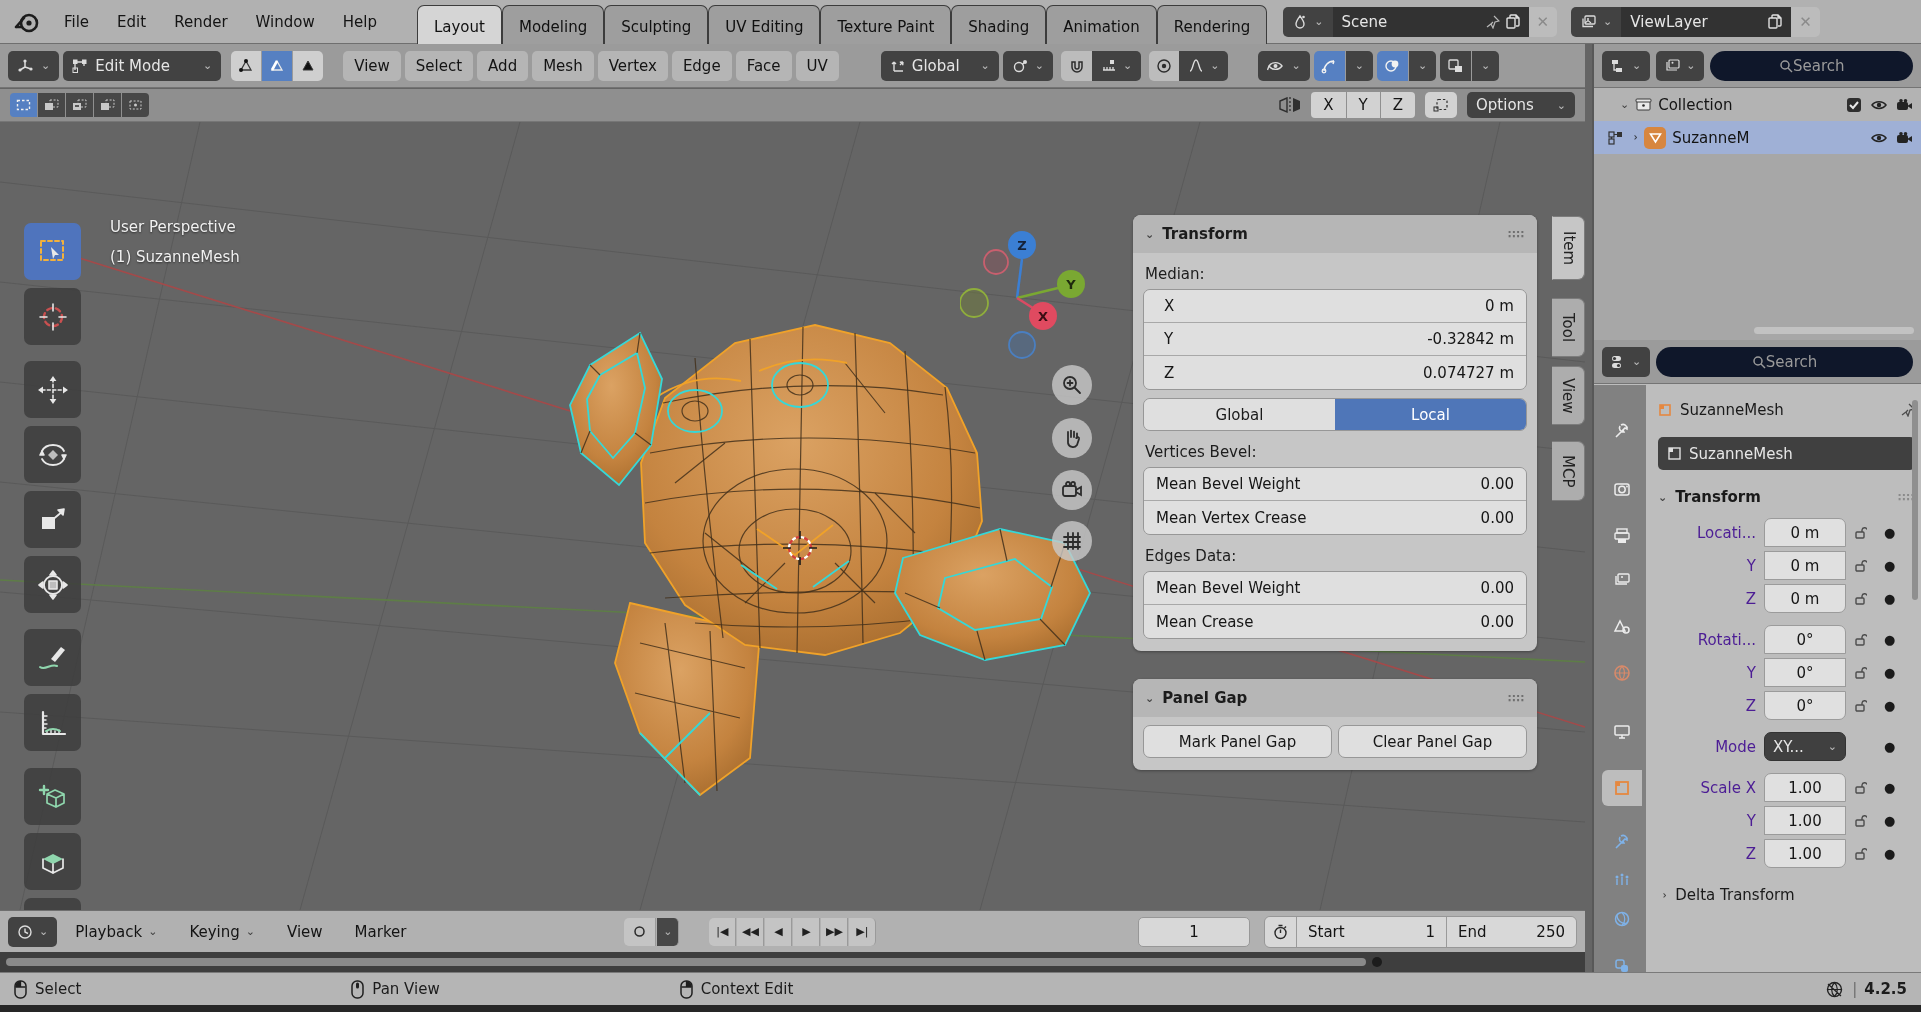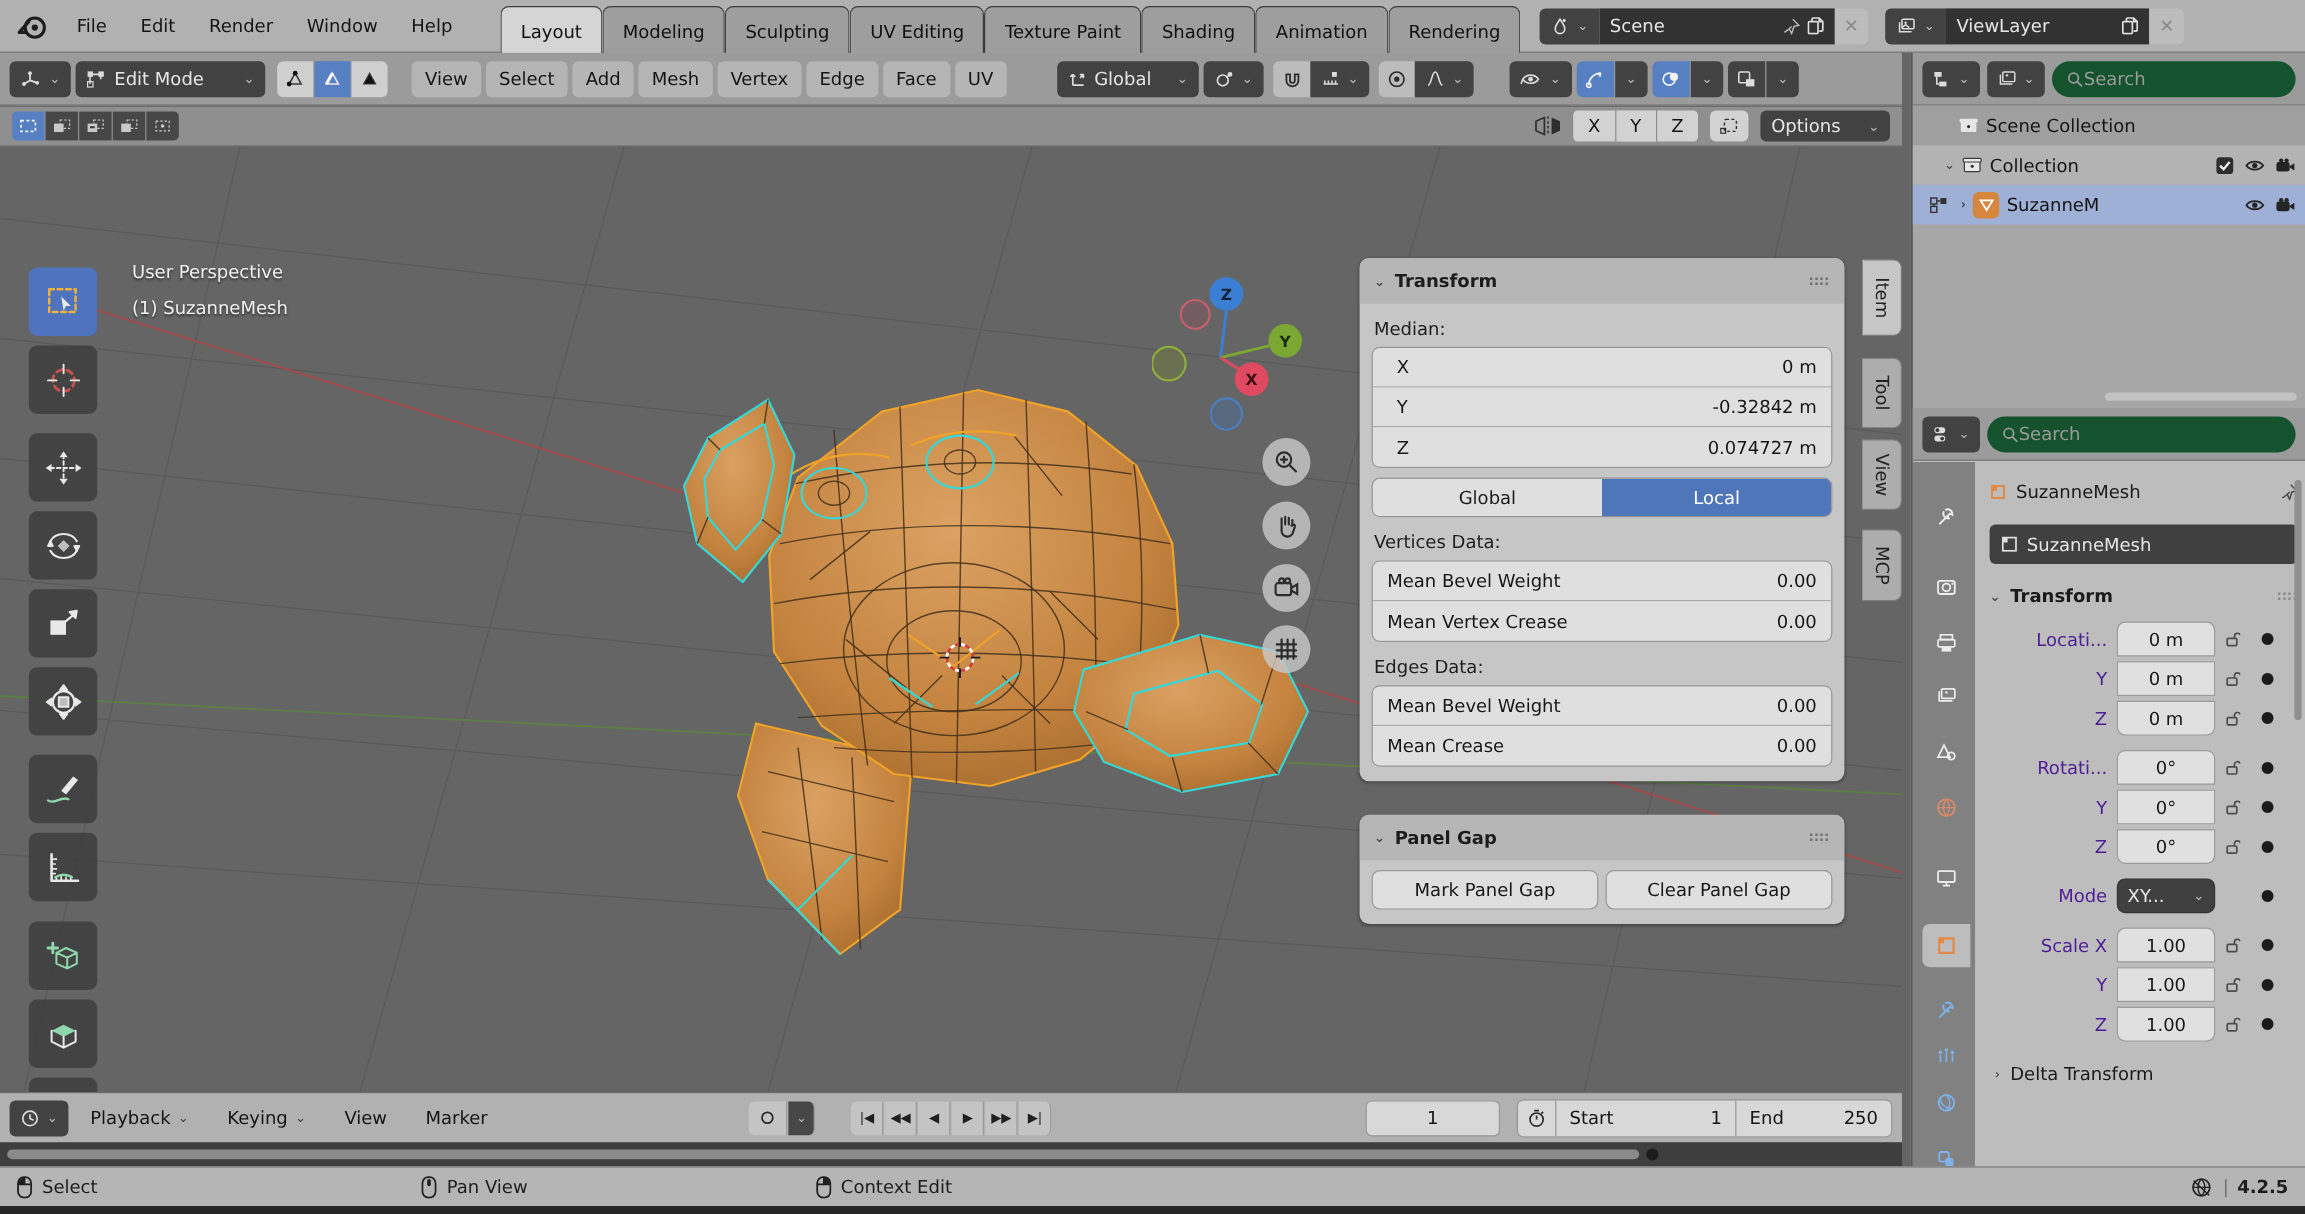--- a/index.html
+++ b/index.html
@@ -50,21 +50,21 @@
   .seg > div{flex:1;display:flex;align-items:center;justify-content:center;background:#dfdfdf;}
   .seg > div.on{background:#4f76b8;color:#fff;}
   .gridicon{margin-left:auto;color:#efefef;font-size:11px;letter-spacing:1px;}
   .npbtn{flex:1;height:33px;background:#dfdfdf;border:1px solid #979797;border-radius:7px;display:flex;align-items:center;justify-content:center;color:#161616;}
   
   .vtab{position:absolute;left:1552px;width:33px;background:#adadad;color:#222;border:1px solid #7c7c7c;border-left:none;border-radius:0 7px 7px 0;display:flex;align-items:center;justify-content:center;writing-mode:vertical-rl;padding:10px 0;}
   .vtab.active{background:#c6c6c6;border-left:1px solid #c6c6c6;}
   
   .outliner{left:1592px;top:44px;width:329px;height:296px;background:#a7a7a7;border-left:2px solid #585858;}
   .ed-header{height:44px;background:#9b9b9b;border-bottom:1px solid #747474;display:flex;align-items:center;gap:6px;padding:0 8px;}
-  .searchbox{flex:1;height:30px;background:#14532d;border-radius:15px;display:flex;align-items:center;gap:0;padding:0 12px;color:#9a9a9a;}
+  .searchbox{flex:1;height:30px;background:#0f172a;border-radius:15px;display:flex;align-items:center;gap:0;padding:0 12px;color:#9a9a9a;justify-content:center;}
   .ol-row{height:33px;display:flex;align-items:center;gap:6px;padding:0 8px;color:#131313;}
   .props{left:1592px;top:340px;width:329px;height:672px;background:#bdbdbd;border-left:2px solid #585858;}
   .picol{position:absolute;left:0;top:45px;width:52px;height:627px;background:#818181;}
   .pic{position:absolute;left:8px;width:40px;height:36px;display:flex;align-items:center;justify-content:center;border-radius:6px 0 0 6px;}
   .pic.active{background:#bdbdbd;}
   .prow{display:flex;align-items:center;height:33px;gap:8px;}
   .plabel{width:98px;text-align:right;color:#4c1d95;flex:0 0 auto;}
   .pfield{width:82px;height:29px;background:#e0e0e0;border:1px solid #9b9b9b;display:flex;align-items:center;justify-content:center;color:#161616;}
   .pfield.top{border-radius:7px 7px 0 0;}
   .pfield.bot{border-radius:0 0 7px 7px;}
@@ -544,21 +544,21 @@
             </div>
             <div class="field">
               <span class="fl">Z</span>
               <span class="fv">0.074727 m</span>
             </div>
           </div>
           <div class="seg">
             <div>Global</div>
             <div class="on">Local</div>
           </div>
-          <div class="np-label" style="margin-top:12px">Vertices Data:</div>
+          <div class="np-label" style="margin-top:12px">Vertices Bevel:</div>
           <div class="fieldgroup">
             <div class="field">
               <span class="fl" style="padding-left:0">Mean Bevel Weight</span>
               <span class="fv">0.00</span>
             </div>
             <div class="field">
               <span class="fl" style="padding-left:0">Mean Vertex Crease</span>
               <span class="fv">0.00</span>
             </div>
           </div>
@@ -612,28 +612,20 @@
           </svg>
         <span class="chev">⌄</span>
       </div>
       <div class="searchbox">
         <svg width="14" height="14" viewBox="0 0 14 14">
             <circle cx="6" cy="6" r="4" fill="none" stroke="#9a9a9a" stroke-width="1.5"></circle>
             <path d="M9,9 L13,13" stroke="#9a9a9a" stroke-width="1.5"></path>
           </svg>
         <span class="ghost">Search</span>
       </div>
-    </div>
-    <div class="ol-row" style="background:#9f9f9f;padding-left:38px">
-      <svg width="17" height="15" viewBox="0 0 17 15">
-          <rect x="2" y="4" width="13" height="9" rx="1" fill="#e6e6e6"></rect>
-          <rect x="1" y="2" width="15" height="3" rx="1" fill="#e6e6e6"></rect>
-          <circle cx="8.5" cy="8.5" r="1.3" fill="#2a2a2a"></circle>
-        </svg>
-      <span>Scene Collection</span>
     </div>
     <div class="ol-row" style="background:#b3b3b3;padding-left:26px">
       <span class="chev">⌄</span>
       <svg width="17" height="15" viewBox="0 0 17 15">
           <rect x="2" y="4" width="13" height="9" rx="1" fill="#e9e9e9" stroke="#3a3a3a" stroke-width="1"></rect>
           <rect x="1" y="2" width="15" height="3" rx="1" fill="#e9e9e9" stroke="#3a3a3a" stroke-width="1"></rect>
           <circle cx="8.5" cy="8.5" r="1.3" fill="#2a2a2a"></circle>
         </svg>
       <span>Collection</span>
       <span style="margin-left:auto" class="row">

